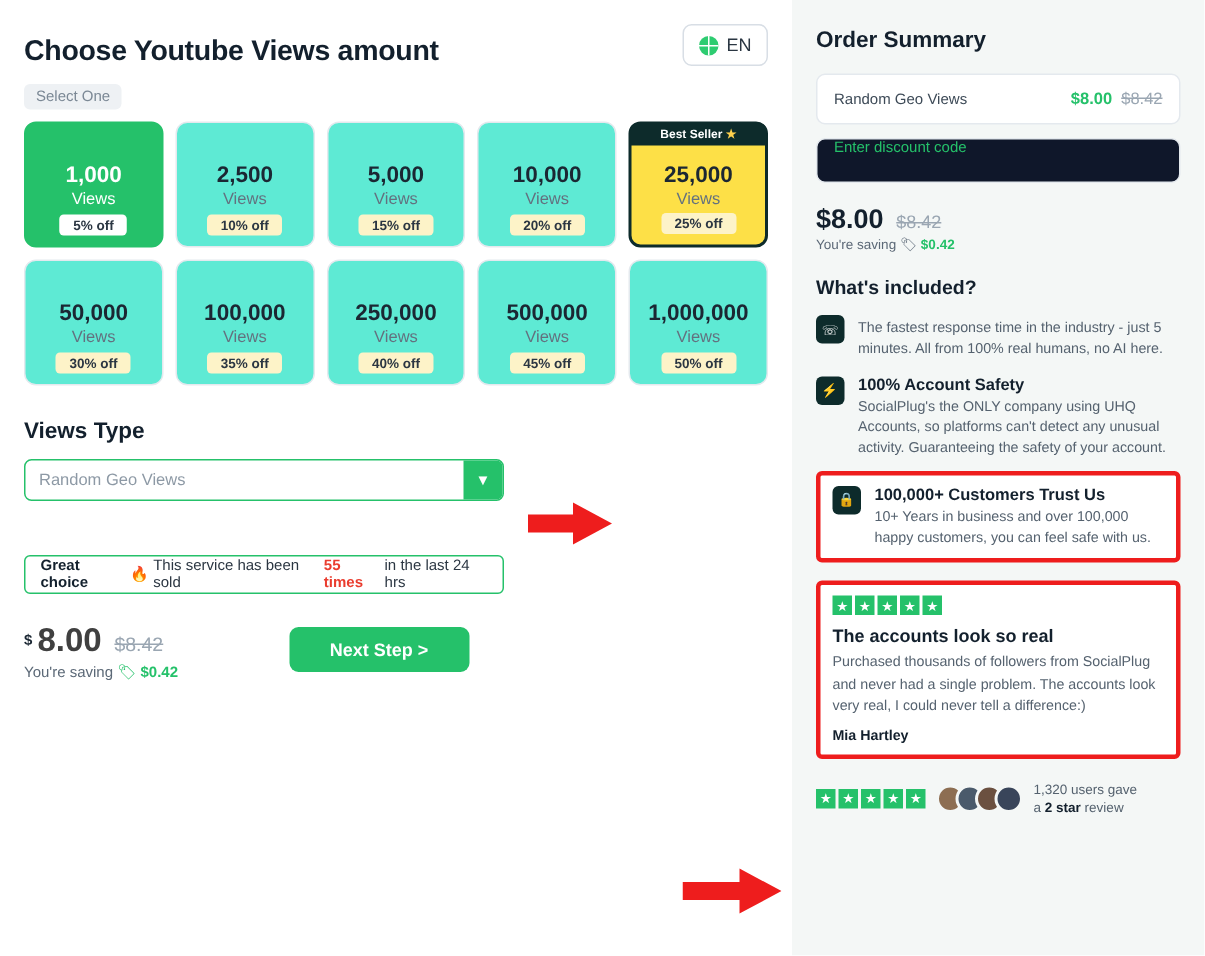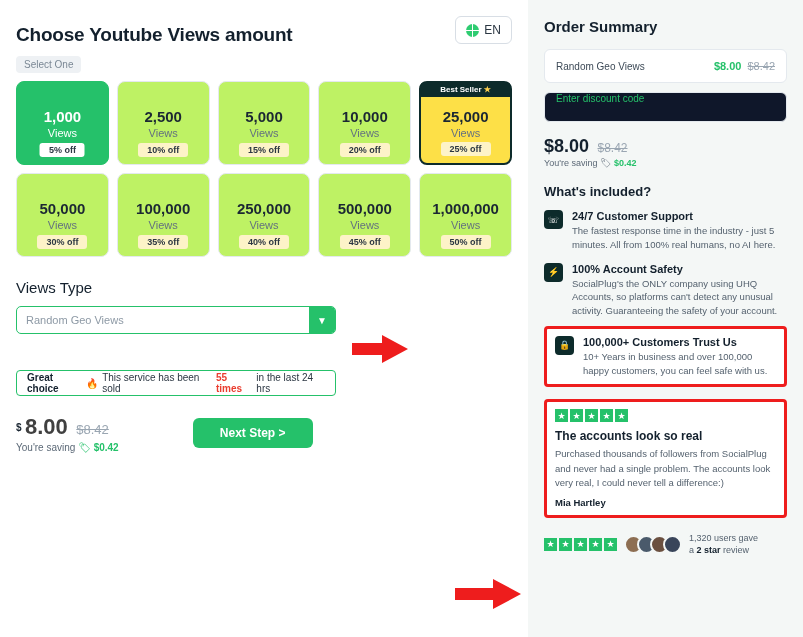--- a/index.html
+++ b/index.html
@@ -45,21 +45,21 @@
   .select-one {
     display: inline-block; margin-top: 10px; font-size: 10px;
     background: #eef1f4; color: #7b8895; padding: 3px 8px; border-radius: 4px;
   }
 
   .grid {
     margin-top: 8px;
     display: grid; grid-template-columns: repeat(5, 1fr); gap: 8px;
   }
   .card {
-    height: 84px; border-radius: 8px; background: #bef264;
+    height: 84px; border-radius: 8px; background: #5eead4;
     border: 1px solid #e4e9ee; position: relative;
     display: flex; flex-direction: column; align-items: center; justify-content: center;
     cursor: pointer;
   }
   .card .num { font-size: 15px; font-weight: bold; color: #1b2733; }
   .card .unit { font-size: 11px; color: #63717f; margin-top: 2px; }
   .card .off {
     position: absolute; bottom: 7px; left: 50%; transform: translateX(-50%);
     font-size: 9px; font-weight: bold; color: #2b3642;
     background: #fdf3c8; border-radius: 3px; padding: 2px 9px; white-space: nowrap;
@@ -69,21 +69,21 @@
   .card.selected .off { background: #fff; color: #2b3642; }
   .card.best { background: #fde047; border: 2px solid #0d2b2b; }
   .card.best .off { background: #fdf3c8; }
   .badge-best {
     position: absolute; top: -1px; left: -1px; right: -1px;
     background: #0d2b2b; color: #fff; font-size: 8px; font-weight: bold;
     text-align: center; padding: 3px 0; border-radius: 5px 5px 0 0;
   }
   .badge-best .star { color: #ffd14d; }
 
-  .section-title { margin-top: 22px; font-size: 15px; font-weight: normal; color: #13202d; }
+  .section-title { margin-top: 22px; font-size: 15px; font-weight: bold; color: #13202d; }
 
   .select-wrap {
     margin-top: 10px; width: 320px; height: 28px;
     border: 1px solid #25c16a; border-radius: 5px;
     display: flex; align-items: center; position: relative; background: #fff;
   }
   .select-wrap .val { font-size: 11px; color: #8d99a5; padding-left: 9px; }
   .select-arrow {
     position: absolute; right: 0; top: 0; bottom: 0; width: 26px;
     background: #25c16a; border-radius: 0 4px 4px 0;
@@ -307,21 +307,20 @@
       <span>You're saving</span>
       <span>🏷</span>
       <b>$0.42</b>
     </div>
 
     <div class="incl-title">What's included?</div>
 
     <div class="feat">
       <div class="feat-ic">☏</div>
       <div>
-        <div class="feat-h">24/7 Customer Support</div>
         <div class="feat-p">The fastest response time in the industry - just 5 minutes. All from 100% real humans, no AI here.</div>
       </div>
     </div>
 
     <div class="feat">
       <div class="feat-ic">⚡</div>
       <div>
         <div class="feat-h">100% Account Safety</div>
         <div class="feat-p">SocialPlug's the ONLY company using UHQ Accounts, so platforms can't detect any unusual activity. Guaranteeing the safety of your account.</div>
       </div>

